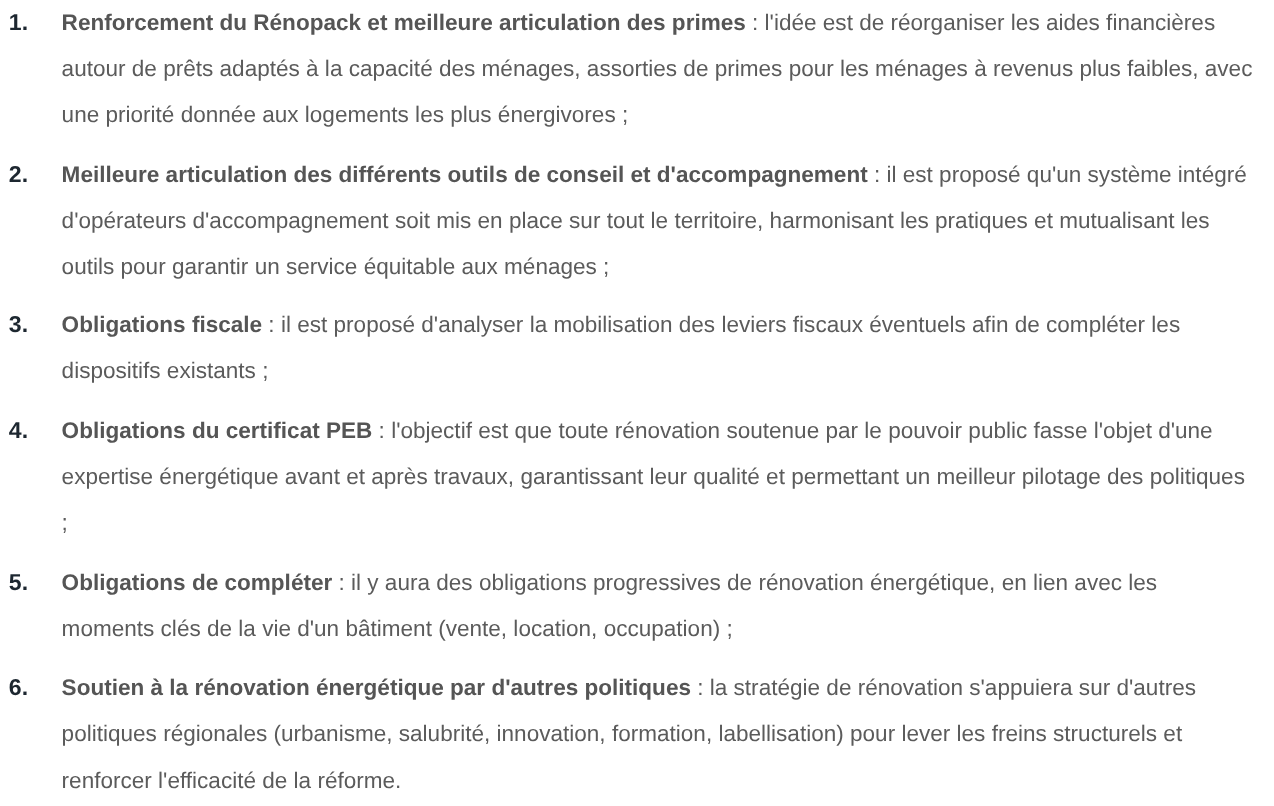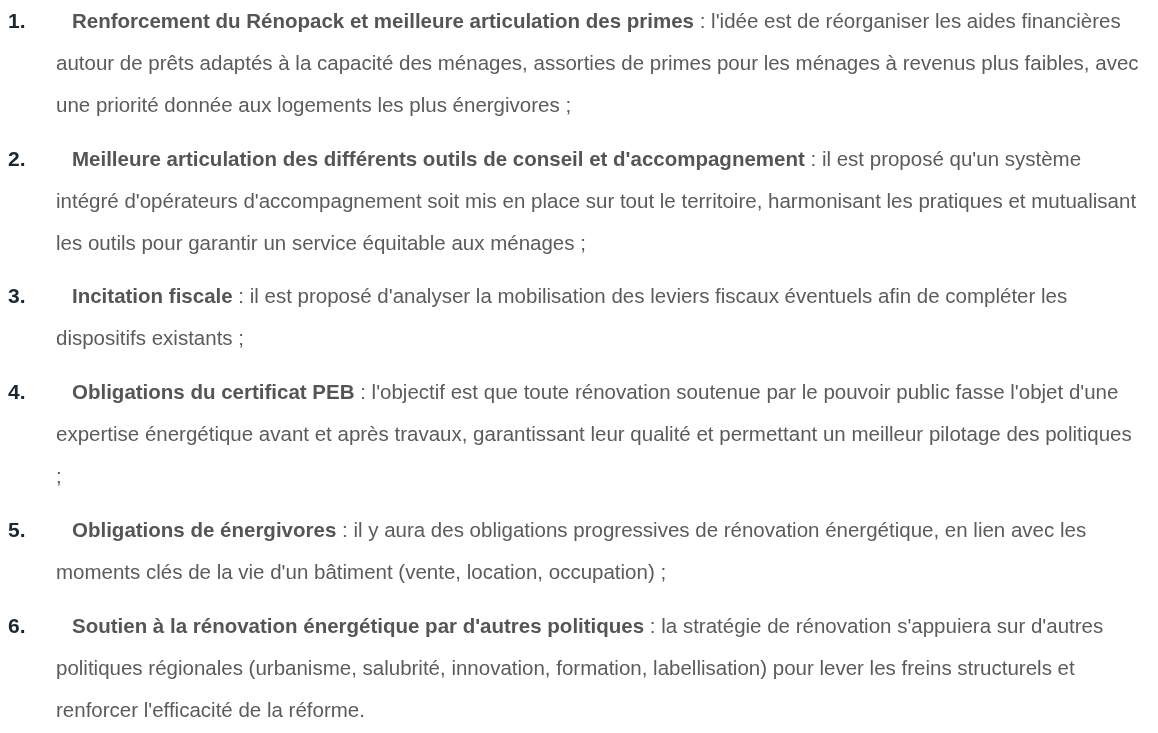--- a/index.html
+++ b/index.html
@@ -11,54 +11,54 @@
     .item { position: absolute; left: 0; width: 1158px; }
     .num {
       position: absolute; left: 8px; top: 0;
       font-weight: 700; font-size: 21px; line-height: 42px;
       color: #1d2730;
     }
     .body {
       position: absolute; left: 56px; top: 0; width: 1085px;
       font-size: 20.5px; line-height: 42px; color: #5b5b5b;
     }
-    .title { font-weight: 700; color: #555555; margin-left: 16px; }
+    .title { font-weight: 700; color: #555555; }
   </style>
 </head>
 <body>
 
 <ol class="list">
   <li class="item" style="top:0px;">
     <span class="num">1.</span>
     <div class="body">
       <strong class="title">Renforcement du Rénopack et meilleure articulation des primes</strong><span> : l'idée est de réorganiser les aides financières autour de prêts adaptés à la capacité des ménages, assorties de primes pour les ménages à revenus plus faibles, avec une priorité donnée aux logements les plus énergivores ;</span>
     </div>
   </li>
   <li class="item" style="top:138px;">
     <span class="num">2.</span>
     <div class="body">
       <strong class="title">Meilleure articulation des différents outils de conseil et d'accompagnement</strong><span> : il est proposé qu'un système intégré d'opérateurs d'accompagnement soit mis en place sur tout le territoire, harmonisant les pratiques et mutualisant les outils pour garantir un service équitable aux ménages ;</span>
     </div>
   </li>
   <li class="item" style="top:275px;">
     <span class="num">3.</span>
     <div class="body">
-      <strong class="title">Incitation fiscale</strong><span> : il est proposé d'analyser la mobilisation des leviers fiscaux éventuels afin de compléter les dispositifs existants ;</span>
+      <strong class="title">Obligations fiscale</strong><span> : il est proposé d'analyser la mobilisation des leviers fiscaux éventuels afin de compléter les dispositifs existants ;</span>
     </div>
   </li>
   <li class="item" style="top:371px;">
     <span class="num">4.</span>
     <div class="body">
       <strong class="title">Obligations du certificat PEB</strong><span> : l'objectif est que toute rénovation soutenue par le pouvoir public fasse l'objet d'une expertise énergétique avant et après travaux, garantissant leur qualité et permettant un meilleur pilotage des politiques ;</span>
     </div>
   </li>
   <li class="item" style="top:509px;">
     <span class="num">5.</span>
     <div class="body">
-      <strong class="title">Obligations de énergivores</strong><span> : il y aura des obligations progressives de rénovation énergétique, en lien avec les moments clés de la vie d'un bâtiment (vente, location, occupation) ;</span>
+      <strong class="title">Obligations de compléter</strong><span> : il y aura des obligations progressives de rénovation énergétique, en lien avec les moments clés de la vie d'un bâtiment (vente, location, occupation) ;</span>
     </div>
   </li>
   <li class="item" style="top:605px;">
     <span class="num">6.</span>
     <div class="body">
       <strong class="title">Soutien à la rénovation énergétique par d'autres politiques</strong><span> : la stratégie de rénovation s'appuiera sur d'autres politiques régionales (urbanisme, salubrité, innovation, formation, labellisation) pour lever les freins structurels et renforcer l'efficacité de la réforme.</span>
     </div>
   </li>
 </ol>
 

